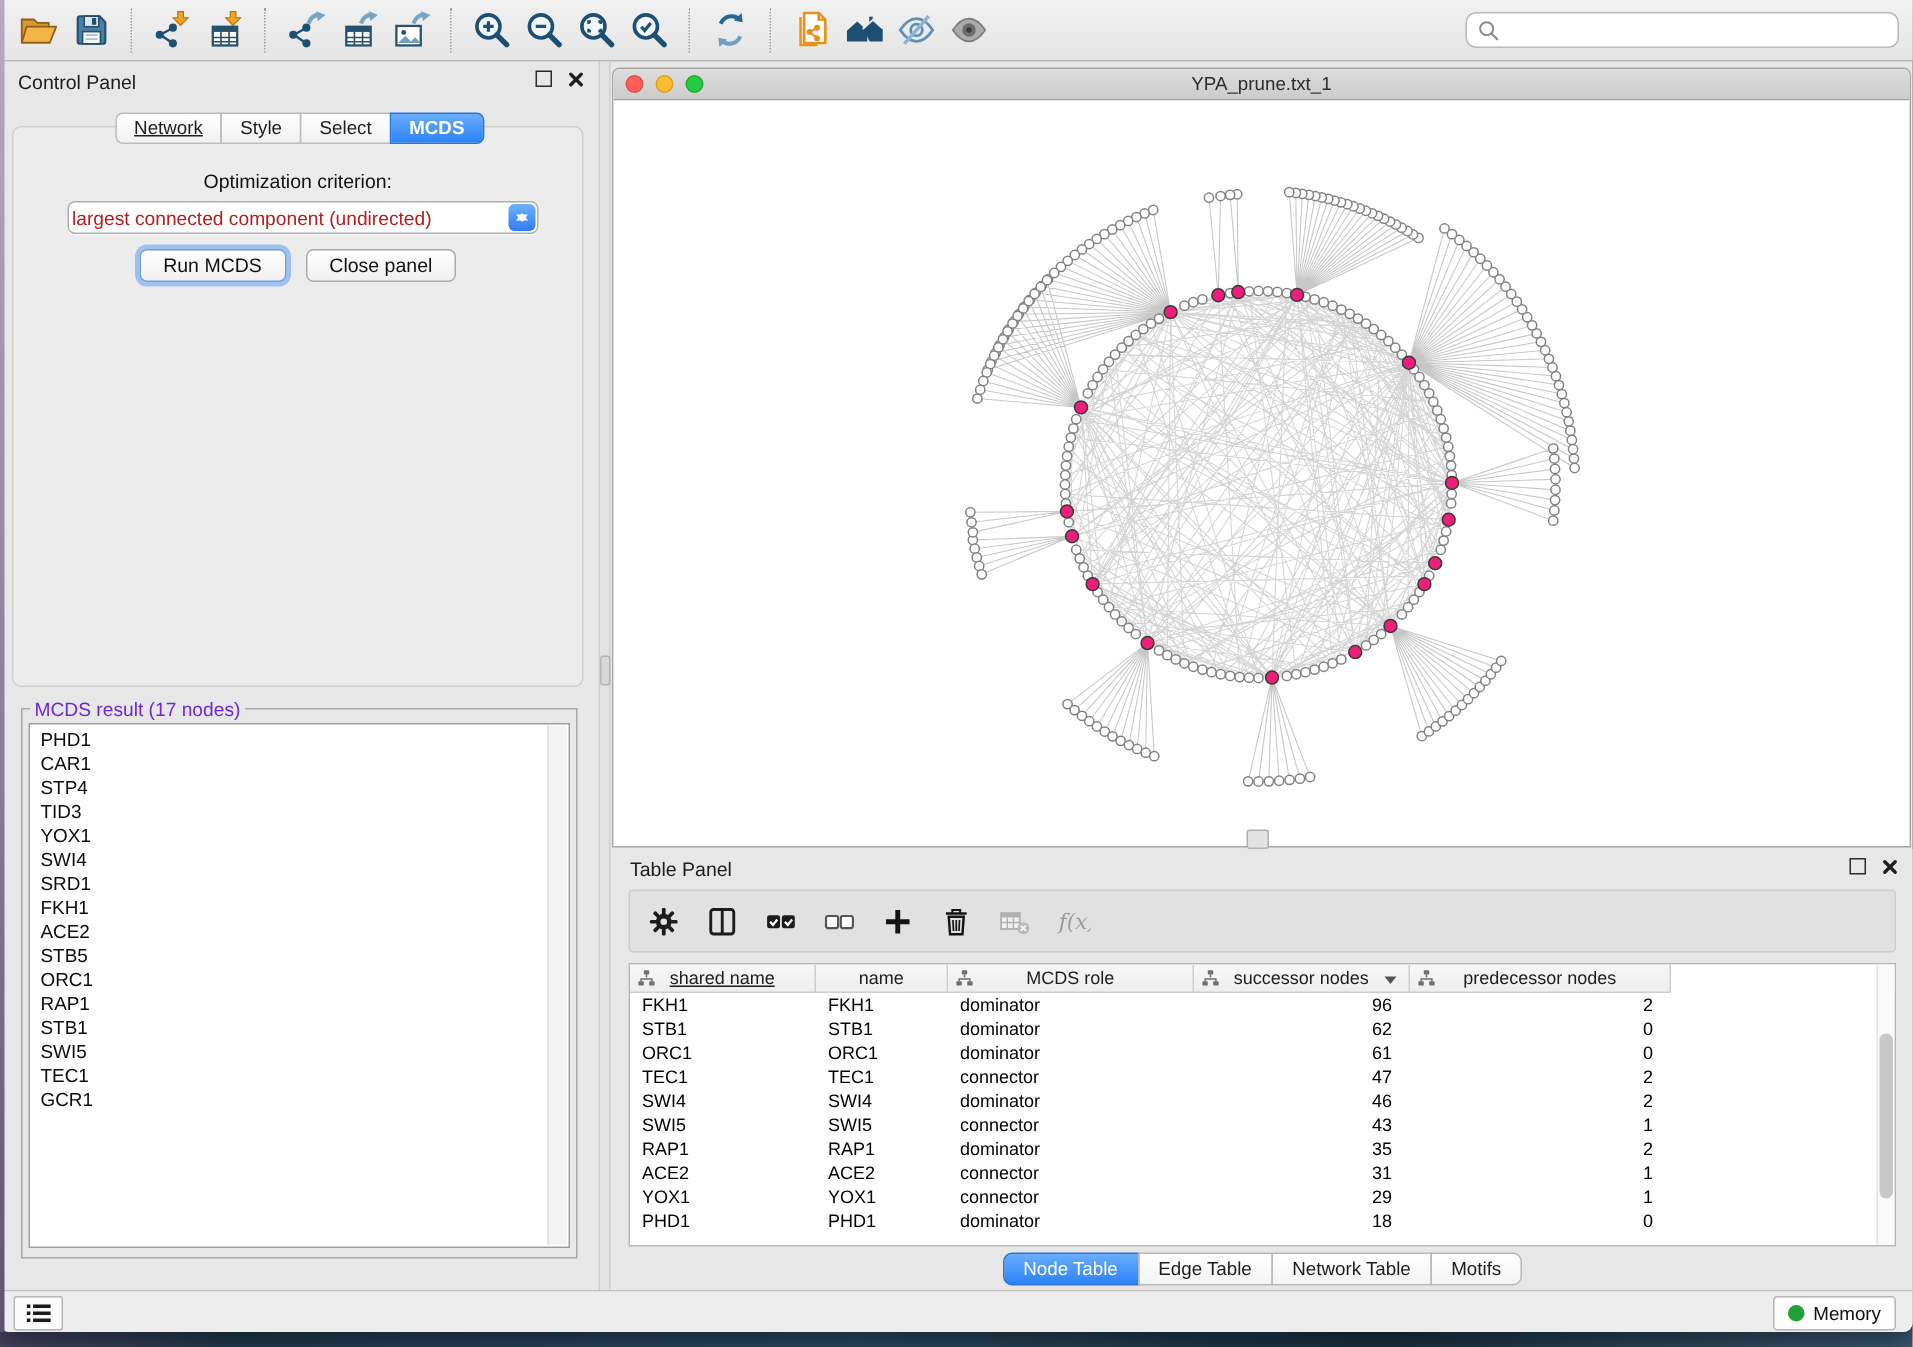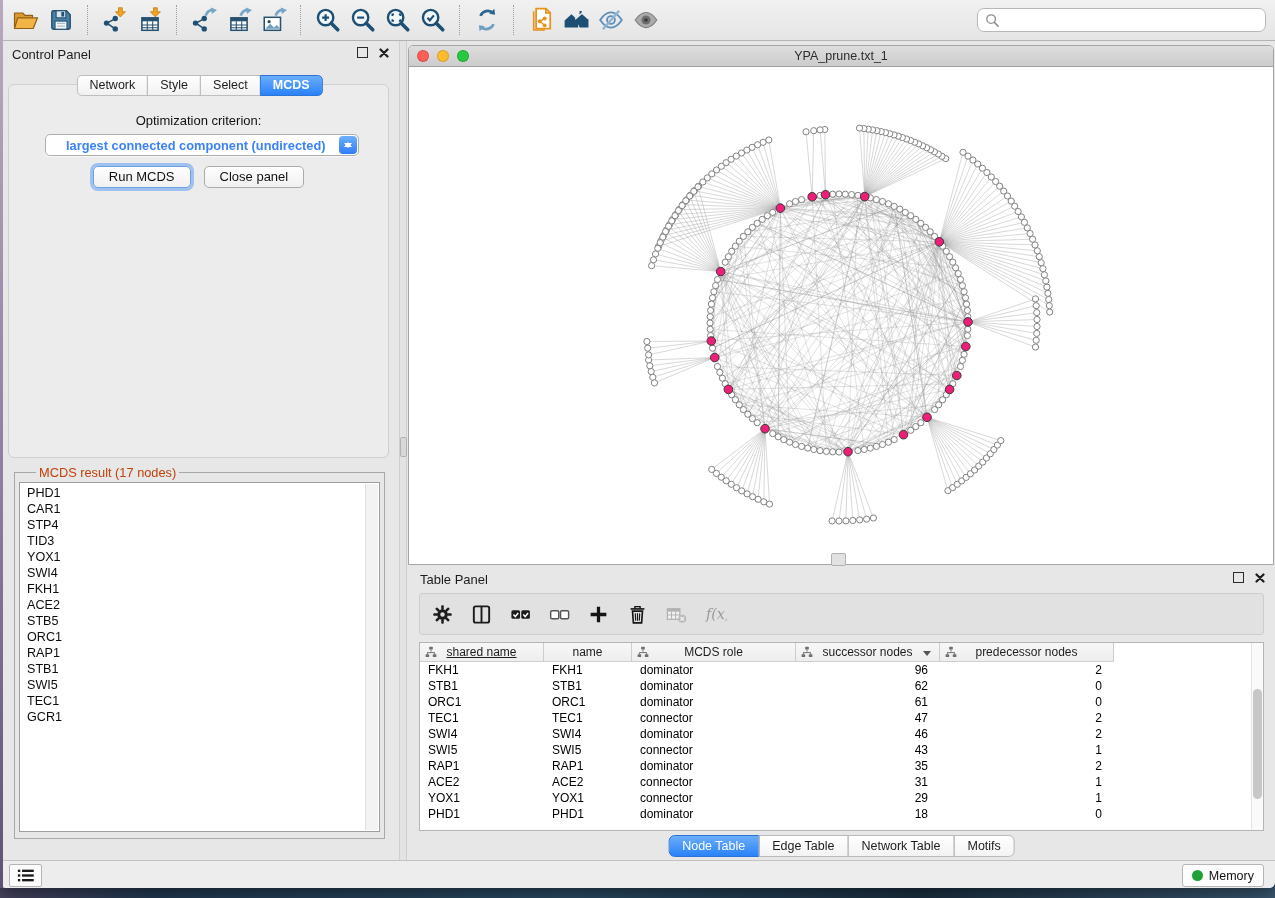--- a/index.html
+++ b/index.html
@@ -25,41 +25,41 @@
   .phead{position:relative;height:26px;display:flex;align-items:center;padding-left:12px;
        font-size:13px;color:#1c1c1c;}
   .winbtns{position:absolute;right:10px;top:6px;display:flex;gap:11px;align-items:center;}
   .floatbox{width:9px;height:9px;border:1.6px solid #2b2b2b;background:transparent;}
   .closex svg{width:10px;height:10px;display:block;}
   
   .cpanel{position:absolute;left:0;top:41px;width:399px;bottom:27px;background:#e7e7e7;}
   .seg{position:absolute;left:50%;transform:translateX(-50%);top:34px;display:flex;z-index:3;}
   .seg .tab{padding:2px 12px;font-size:12.5px;color:#1d1d1d;background:linear-gradient(#ffffff,#f1f1f1);
        border:1px solid #bdbdbd;margin-left:-1px;line-height:15px;}
-  .seg .tab:first-child{border-radius:5px 0 0 5px;margin-left:0;}
+  .seg .tab:first-child{border-radius:5px 0 0 5px;margin-left:0;text-decoration:underline;}
   .seg .tab:last-child{border-radius:0 5px 5px 0;font-weight:bold;}
   .seg .tab.active{background:linear-gradient(#6aadfd,#2a82f8);border-color:#2c74d8;color:#fff;}
   .subpanel{position:absolute;left:8px;width:381px;top:43px;height:374px;background:#ececec;
        border:1px solid #cfcfcf;border-radius:6px;box-sizing:border-box;}
   .optlabel{position:absolute;left:0;right:0;top:28px;text-align:center;font-size:13px;color:#111;}
   .combo{position:absolute;left:36px;top:49px;width:314px;height:22px;background:#fff;
        border:1px solid #aeaeae;border-radius:5px;box-sizing:border-box;box-shadow:0 1px 0 rgba(255,255,255,.7);}
-  .combo .val{position:absolute;left:20px;top:3px;font-size:12.8px;color:#3b82f6;white-space:nowrap;font-weight:bold;}
+  .combo .val{position:absolute;left:2px;top:3px;font-size:12.8px;color:#b91c1c;white-space:nowrap;}
   .stepper{position:absolute;right:1px;top:1px;bottom:1px;width:18px;border-radius:4px;
        background:linear-gradient(#6db1fc,#2f7cf6);}
   .stepper i{position:absolute;left:50%;transform:translateX(-50%);width:0;height:0;border:4px solid transparent;}
   .stepper .up{top:2px;border-bottom:5px solid #fff;}
   .stepper .dn{bottom:2px;border-top:5px solid #fff;}
   .btnrow{position:absolute;left:0;right:0;top:81px;display:flex;justify-content:center;gap:13px;}
   .pbtn{height:22px;padding:0 15px;font-size:13px;color:#111;background:linear-gradient(#ffffff,#f0f0f0);
        border:1px solid #ababab;border-radius:5px;line-height:20px;}
   .pbtn.focused{box-shadow:0 0 0 3px rgba(106,165,245,.6);border-color:#6fa0e0;}
   fieldset.mcdsbox{position:absolute;left:14px;width:371px;top:424px;height:374px;margin:0;padding:0;
        border:1px solid #a8a8a8;box-sizing:border-box;}
-  fieldset.mcdsbox legend{font-size:12.8px;color:#c2410c;margin-left:21px;padding:0 3px;}
+  fieldset.mcdsbox legend{font-size:12.8px;color:#6d28d9;margin-left:5px;padding:0 3px;}
   .mlist{position:absolute;left:4px;right:4px;top:2px;bottom:6px;background:#fff;border:1px solid #9e9e9e;
        font-size:12.6px;line-height:16px;color:#0c0c0c;padding:2px 0 0 7px;box-sizing:border-box;overflow:hidden;}
   .mtrack{position:absolute;top:1px;bottom:1px;right:1px;width:12px;background:#f3f3f3;border-left:1px solid #dedede;}
   
   .vsplit{position:absolute;left:399px;top:41px;width:8px;bottom:27px;background:#e3e3e3;
        border-left:1px solid #cfcfcf;border-right:1px solid #cfcfcf;box-sizing:border-box;}
   .vhandle{position:absolute;left:0px;top:396px;width:5px;height:18px;background:#d8d8d8;
        border:1px solid #b3b3b3;border-radius:2px;}
   .hhandle{position:absolute;left:831px;top:553px;width:13px;height:11px;background:#e2e2e2;
        border:1px solid #b0b0b0;border-radius:2px;z-index:6;}
@@ -311,20 +311,21 @@
     <fieldset class="mcdsbox">
       <legend>MCDS result (17 nodes)</legend>
       <div class="mlist" id="mcdsList">
         <div class="mtrack"></div>
       <div>PHD1</div>
           <div>CAR1</div>
           <div>STP4</div>
           <div>TID3</div>
           <div>YOX1</div>
           <div>SWI4</div>
+          <div>SRD1</div>
           <div>FKH1</div>
           <div>ACE2</div>
           <div>STB5</div>
           <div>ORC1</div>
           <div>RAP1</div>
           <div>STB1</div>
           <div>SWI5</div>
           <div>TEC1</div>
           <div>GCR1</div>
         </div>

